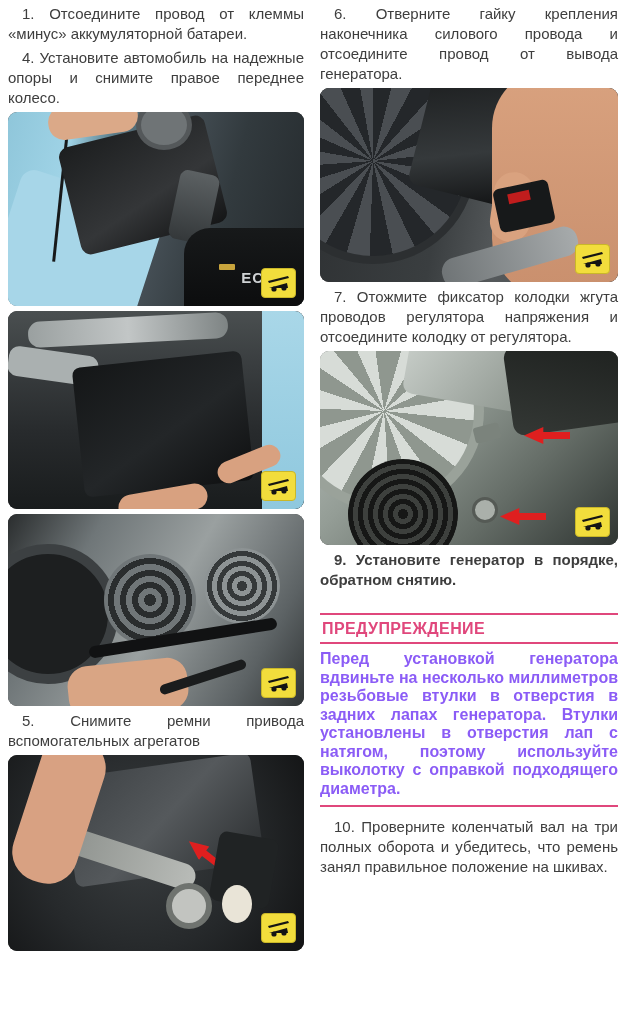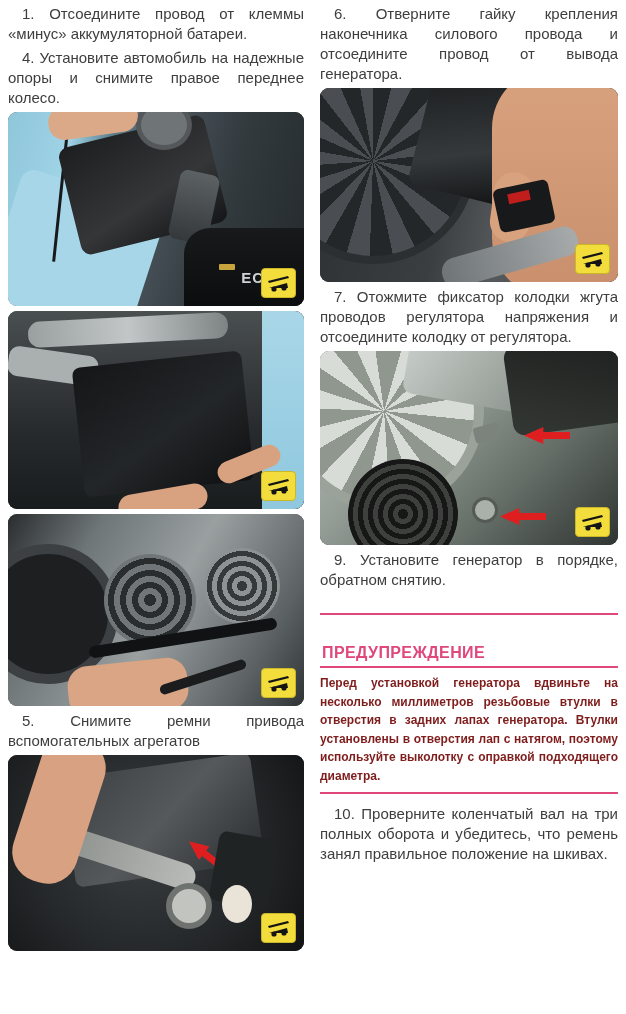--- a/index.html
+++ b/index.html
@@ -11,22 +11,22 @@
   p.step{font-size:15px;line-height:20px;text-align:justify;text-indent:14px;margin:0 0 4px 0;}
   .photo{position:relative;border-radius:9px;overflow:hidden;margin:3px 0 5px 0;background:#333;}
   .photo .layer{position:absolute;}
   .badge{position:absolute;right:8px;bottom:8px;width:35px;height:30px;background:#f2dd3c;
          border:1px solid #c9b728;border-radius:4px;display:flex;align-items:center;justify-content:center;box-sizing:border-box;}
   .red-arrow{position:absolute;width:46px;height:17px;background:#df1f1f;
              clip-path:polygon(0 50%,42% 0,42% 30%,100% 30%,100% 70%,42% 70%,42% 100%);
              filter:drop-shadow(0 1px 1px rgba(0,0,0,.6));}
   .warning{margin:10px 0 10px 0;}
   .warn-rule{height:2px;background:#e0477c;}
-  .warn-title{color:#e0477c;font-weight:bold;font-size:16px;letter-spacing:.4px;padding:5px 0 4px 2px;margin-top:24px;}
-  .warn-body{font-weight:bold;font-size:12px;line-height:18.5px;text-align:justify;color:#7f1d1d;padding:6px 0 7px 0;}
+  .warn-title{color:#e0477c;font-weight:bold;font-size:16px;letter-spacing:.4px;padding:5px 0 4px 2px;}
+  .warn-body{font-weight:bold;font-size:16px;line-height:18.5px;text-align:justify;color:#8b5cf6;padding:6px 0 7px 0;}
   .circ{border-radius:50%;}
   .cover-text{font-weight:bold;color:#cfd2d4;font-size:15px;letter-spacing:1px;margin-top:20px;}
 </style>
 </head>
 <body>
 
 <div class="page">
 
   <div class="col col-left">
 
@@ -154,21 +154,21 @@
       <div class="badge">
         <svg width="25" height="20" viewBox="0 0 25 20">
             <path d="M2 8 L22 3 L23 5 L3 10 Z" fill="#141414"></path>
             <path d="M3 15 L21 10 L22 15 Z" fill="#141414"></path>
             <circle cx="8" cy="16" r="2.6" fill="#141414"></circle>
             <circle cx="18" cy="15" r="2.6" fill="#141414"></circle>
           </svg>
       </div>
     </div>
 
-    <p class="step" style="margin-bottom:23px;">9. Установите генератор в порядке, обратном снятию.</p>
+    <p class="step" style="margin-bottom:23px;font-weight:bold;">9. Установите генератор в порядке, обратном снятию.</p>
 
     <div class="warning">
       <div class="warn-rule"></div>
       <div class="warn-title">ПРЕДУПРЕЖДЕНИЕ</div>
       <div class="warn-rule"></div>
       <div class="warn-body">Перед установкой генератора вдвиньте на несколько миллиметров резьбовые втулки в отверстия в задних лапах генератора. Втулки установлены в отверстия лап с натягом, поэтому используйте выколотку с оправкой подходящего диаметра.</div>
       <div class="warn-rule"></div>
     </div>
 
     <p class="step">10. Проверните коленчатый вал на три полных оборота и убедитесь, что ремень занял правильное положение на шкивах.</p>

